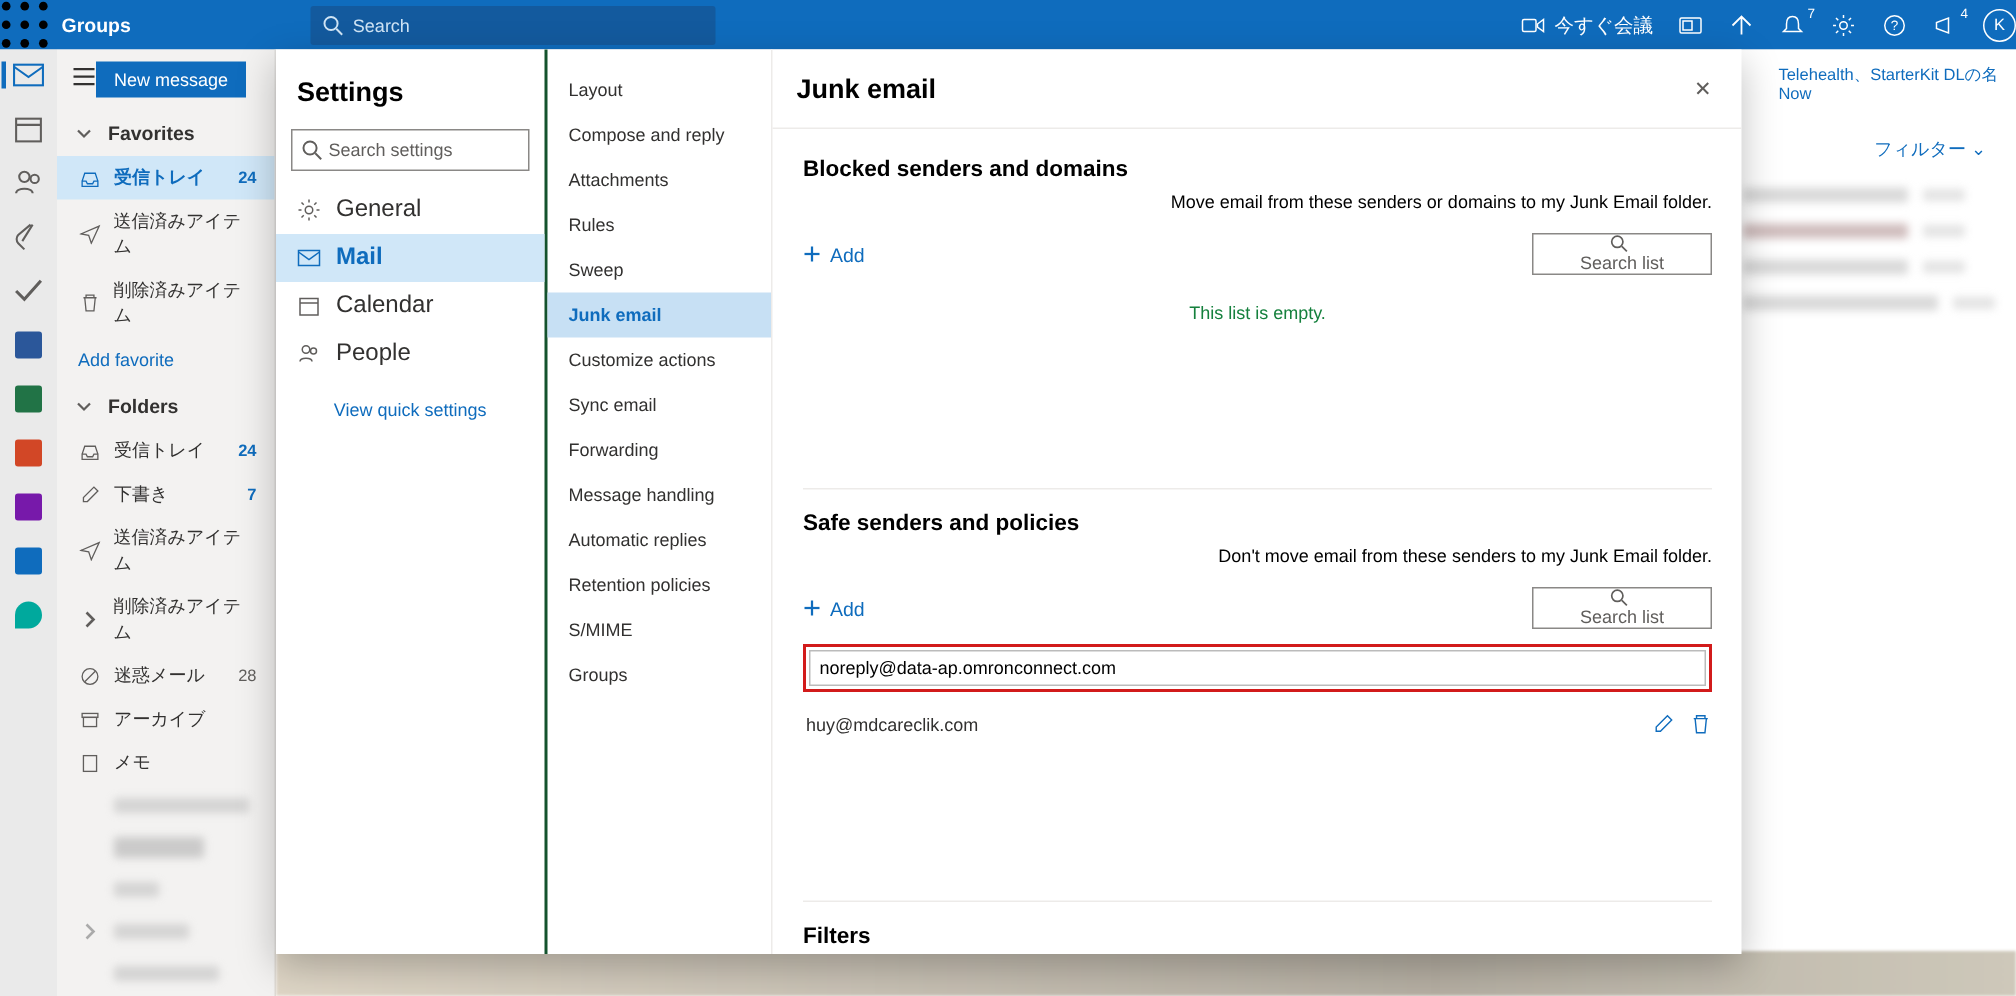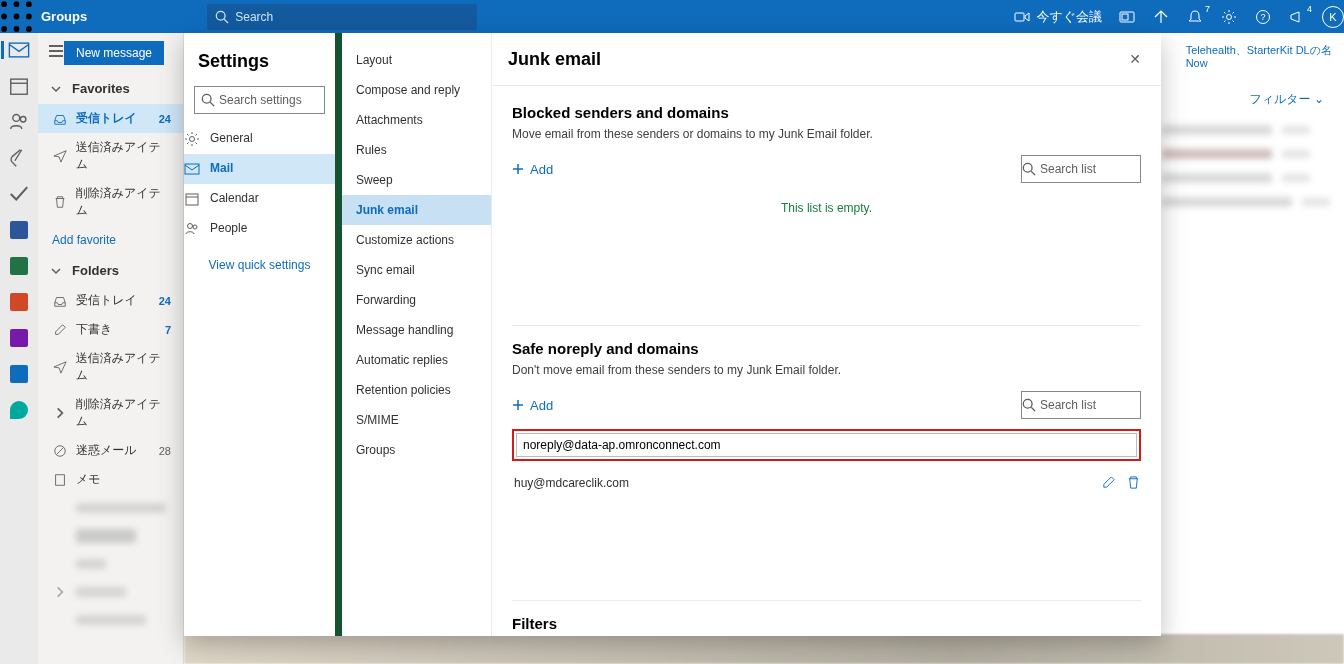--- a/index.html
+++ b/index.html
@@ -48,49 +48,49 @@
 .bd-todo-text { font-size: 11px; color: #0F6CBD; line-height: 1.2; margin-left: 36px; }
 .bd-filter { position: absolute; top: 58px; right: 20px; color: #0F6CBD; font-size: 12px; }
 .bd-list { position: absolute; right: 14px; top: 90px; display: flex; flex-direction: column; gap: 10px; }
 .bd-row { display: flex; align-items: center; gap: 10px; }
 .bd-blur { filter: blur(3px); opacity: 0.55; }
 .bd-line { width: 110px; height: 10px; background: #bbb; border-radius: 2px; }
 .bd-time { width: 28px; height: 8px; background: #ccc; border-radius: 2px; }
 
 
 .modal { position: absolute; left: 184px; top: 33px; width: 977px; height: 603px; background: #fff; box-shadow: 0 8px 24px rgba(0,0,0,0.25); display: flex; }
-.modal-col1 { width: 158px; border-right: 7px solid #14532d; padding: 18px 0; }
+.modal-col1 { width: 181px; border-right: 2px solid #14532d; padding: 18px 0; }
 .modal-col1 h2 { font-size: 18px; font-weight: 600; padding: 0 14px 14px; }
 .search-settings { margin: 0 10px 10px; border: 1px solid #8a8886; height: 28px; display: flex; align-items: center; padding: 0 6px; }
 .search-settings svg { width: 14px; height: 14px; fill: #605e5c; margin-right: 4px; }
 .search-settings span { font-size: 12px; color: #605e5c; }
-.cat-item { display: flex; padding: 7px 0; font-size: 12px; color: #323130; cursor: pointer; }
+.cat-item { display: flex; align-items: center; padding: 7px 14px; font-size: 16px; color: #323130; cursor: pointer; }
 .cat-item svg { width: 16px; height: 16px; fill: #605e5c; margin-right: 10px; }
 .cat-item.active { background: #d0e7f8; }
 .cat-item.active svg { fill: #0F6CBD; }
 .cat-item.active span { color: #0F6CBD; font-weight: 600; }
 .quick-settings { color: #0F6CBD; font-size: 12px; text-align: center; padding: 14px 0; cursor: pointer; }
 
 .modal-col2 { width: 150px; border-right: 1px solid #edebe9; padding-top: 12px; }
 .sub-item { padding: 8px 14px; font-size: 12px; color: #323130; cursor: pointer; }
 .sub-item.active { background: #c7e0f4; color: #0F6CBD; font-weight: 600; }
 
 .modal-col3 { flex: 1; display: flex; flex-direction: column; position: relative; }
 .modal-head { padding: 14px 16px; display: flex; align-items: center; }
 .modal-head h3 { font-size: 18px; font-weight: 600; }
 .close-x { margin-left: auto; color: #605e5c; font-size: 14px; cursor: pointer; padding: 4px; }
 .modal-body { border-top: 1px solid #edebe9; padding: 12px 20px; overflow-y: auto; flex: 1; position: relative; }
 .modal-body::-webkit-scrollbar { width: 6px; }
 .modal-body::-webkit-scrollbar-thumb { background: #c8c6c4; border-radius: 3px; }
 .section-title { font-size: 15px; font-weight: 600; margin-top: 6px; margin-bottom: 6px; }
-.section-desc { font-size: 12px; color: #404040; margin-bottom: 14px; }
+.section-desc { font-size: 12px; color: #000000; margin-bottom: 14px; text-align: right; }
 .row-actions { display: flex; align-items: center; margin-bottom: 10px; }
 .add-link { color: #0F6CBD; font-size: 13px; display: flex; align-items: center; cursor: pointer; }
 .add-link svg { width: 12px; height: 12px; fill: #0F6CBD; margin-right: 6px; }
-.search-list { margin-left: auto; border: 1px solid #8a8886; height: 28px; width: 120px; display: flex; align-items: center; padding: 0 0; }
+.search-list { margin-left: auto; border: 1px solid #8a8886; height: 28px; width: 120px; display: flex; align-items: center; padding: 0 0; flex-direction: column; }
 .search-list svg { width: 14px; height: 14px; fill: #605e5c; margin-right: 4px; }
 .search-list span { font-size: 12px; color: #605e5c; }
 .empty-msg { text-align: center; color: #15803d; font-size: 12px; padding: 8px 0 100px; }
 .hr { border: none; border-top: 1px solid #edebe9; margin: 10px 0 14px; }
 
 .input-highlight { border: 2px solid #d21b1b; padding: 2px; margin-bottom: 8px; }
 .input-highlight input { width: 100%; border: 1px solid #bbb; padding: 4px 6px; font-size: 12px; outline: none; }
 .safe-row { display: flex; align-items: center; padding: 6px 0 100px 2px; }
 .safe-row .email { font-size: 12px; color: #323130; }
 .safe-row .actions { margin-left: auto; display: flex; gap: 10px; }
@@ -307,20 +307,29 @@
   </div>
   <div class="folder-item">
     <span class="fi-icon">
         <svg viewBox="0 0 16 16">
           <circle cx="8" cy="8" r="6" fill="none" stroke="#605e5c"></circle>
           <line x1="4" y1="12" x2="12" y2="4" stroke="#605e5c"></line>
         </svg>
       </span>
     <span>迷惑メール</span>
     <span class="count" style="color:#605e5c;font-weight:400">28</span>
+  </div>
+  <div class="folder-item">
+    <span class="fi-icon">
+        <svg viewBox="0 0 16 16">
+          <rect x="2" y="3" width="12" height="3" fill="none" stroke="#605e5c"></rect>
+          <rect x="3" y="6" width="10" height="7" fill="none" stroke="#605e5c"></rect>
+        </svg>
+      </span>
+    <span>アーカイブ</span>
   </div>
   <div class="folder-item">
     <span class="fi-icon">
         <svg viewBox="0 0 16 16">
           <rect x="3" y="2" width="10" height="12" fill="none" stroke="#605e5c"></rect>
         </svg>
       </span>
     <span>メモ</span>
   </div>
   <div class="folder-item">
@@ -465,21 +474,21 @@
           <svg viewBox="0 0 16 16">
               <circle cx="6.5" cy="6.5" r="5" fill="none" stroke="#605e5c" stroke-width="1.5"></circle>
               <line x1="10.5" y1="10.5" x2="15" y2="15" stroke="#605e5c" stroke-width="1.5"></line>
             </svg>
           <span>Search list</span>
         </div>
       </div>
       <div class="empty-msg">This list is empty.</div>
       <hr class="hr">
 
-      <div class="section-title">Safe noreply and domains</div>
+      <div class="section-title">Safe senders and policies</div>
       <div class="section-desc">Don't move email from these senders to my Junk Email folder.</div>
       <div class="row-actions">
         <div class="add-link">
           <svg viewBox="0 0 12 12">
               <line x1="6" y1="1" x2="6" y2="11" stroke="#0F6CBD" stroke-width="1.5"></line>
               <line x1="1" y1="6" x2="11" y2="6" stroke="#0F6CBD" stroke-width="1.5"></line>
             </svg>
           <span>Add</span>
         </div>
         <div class="search-list">

